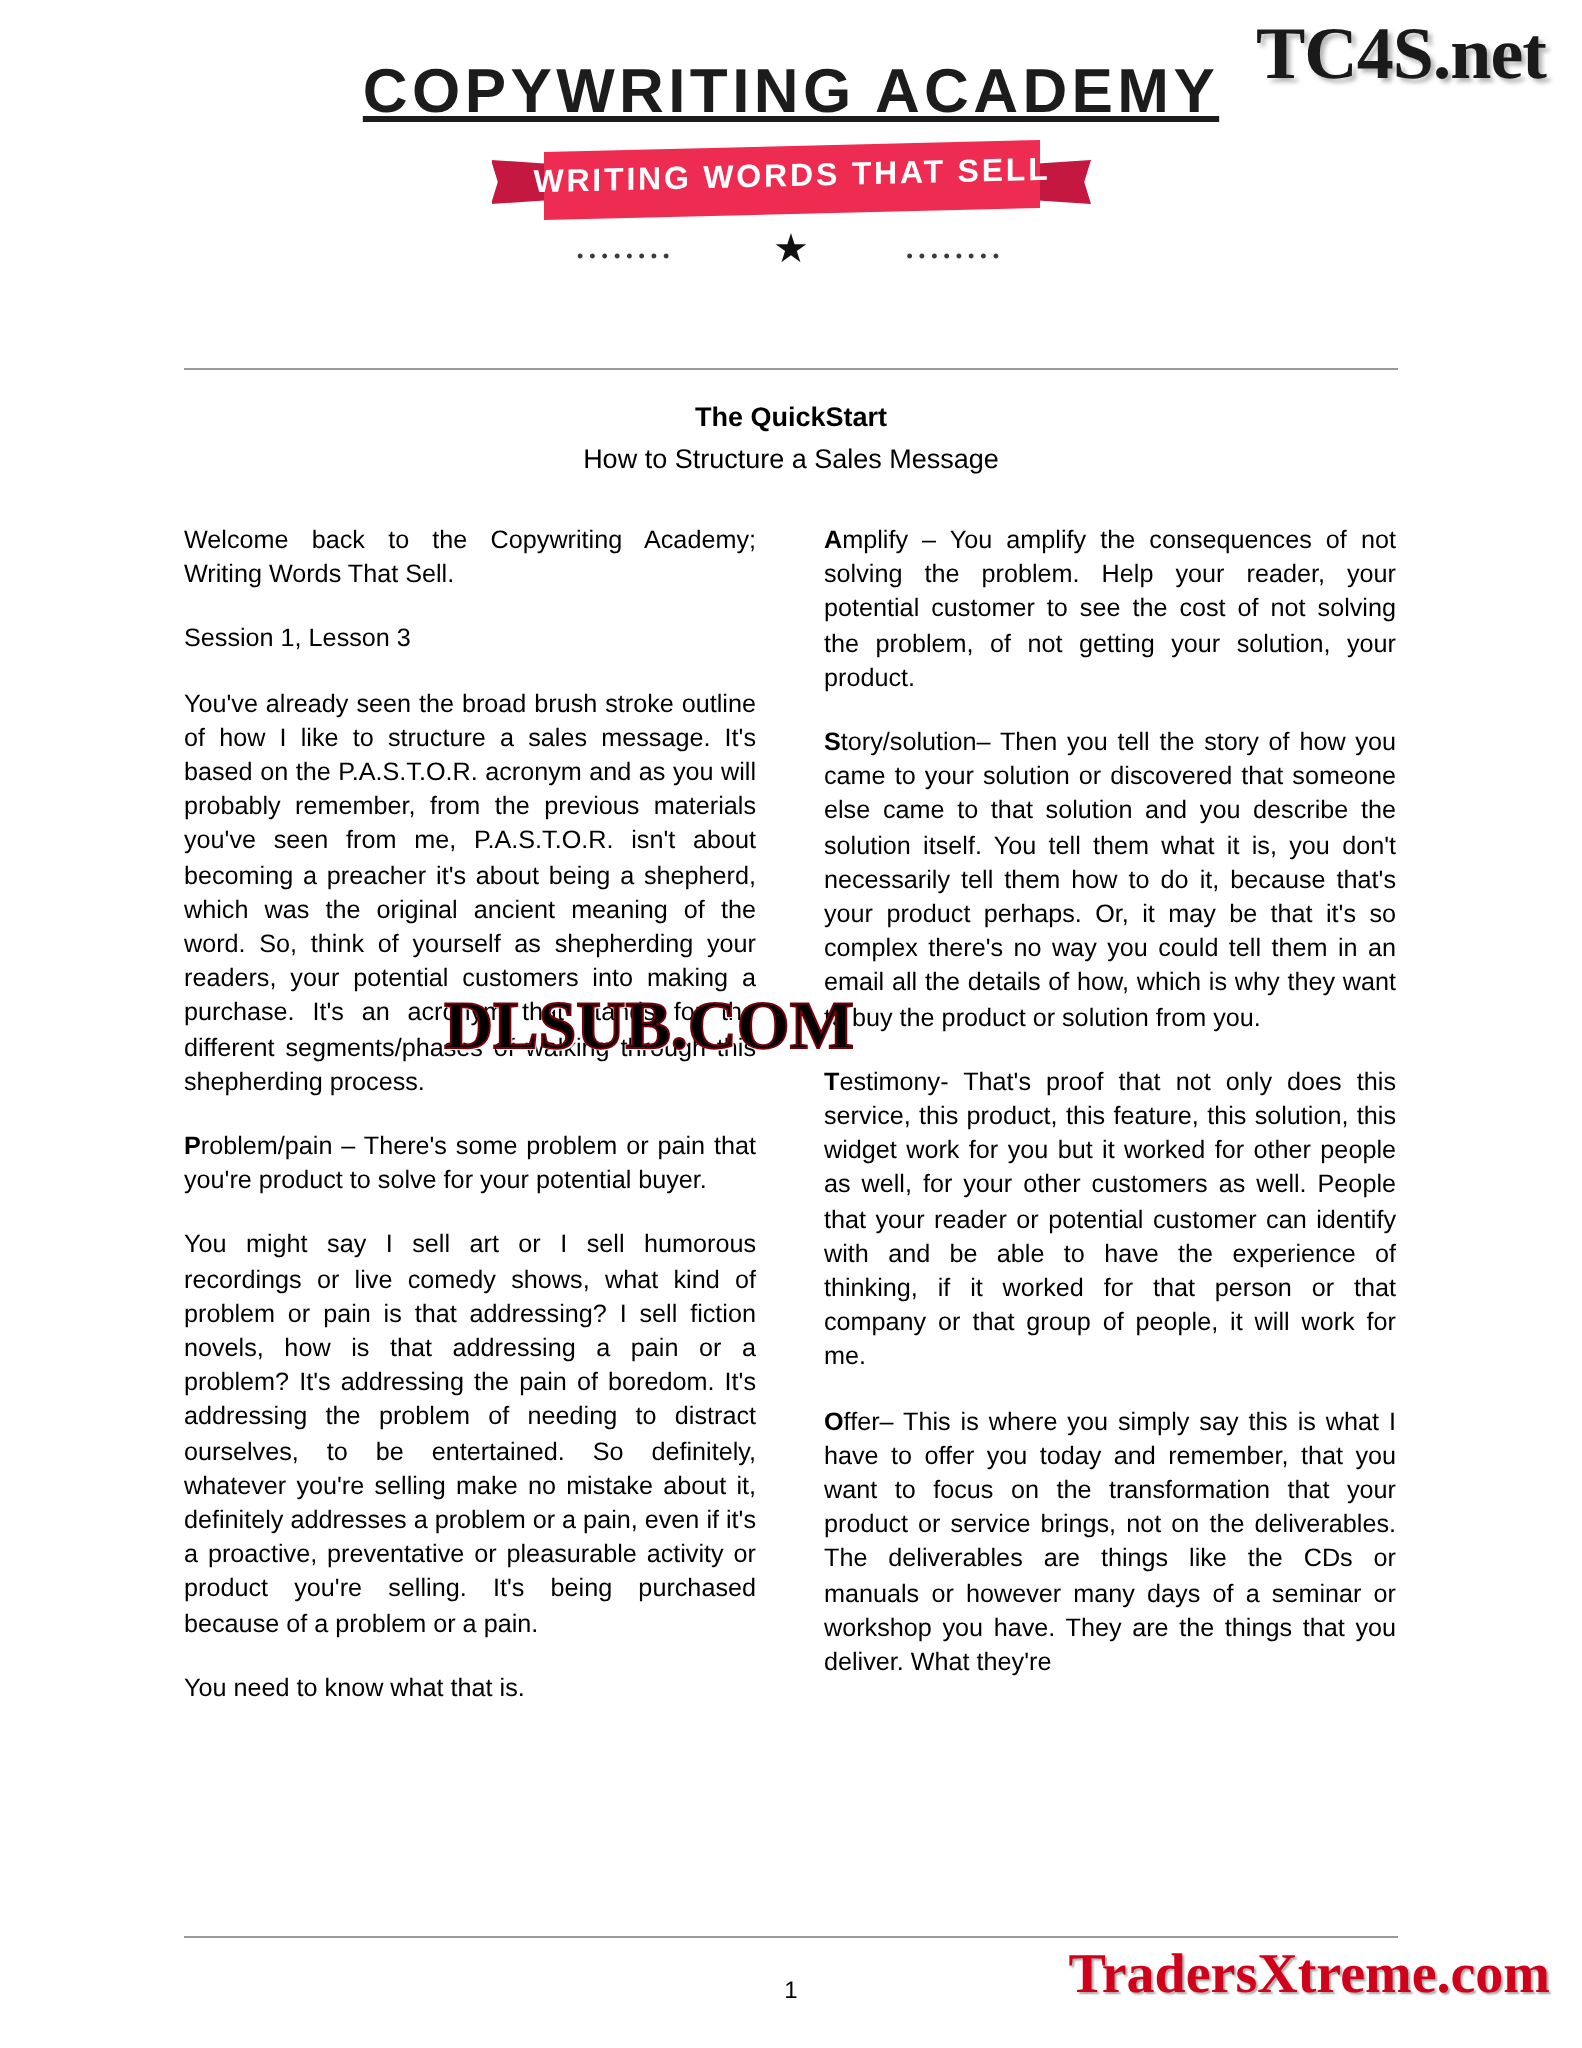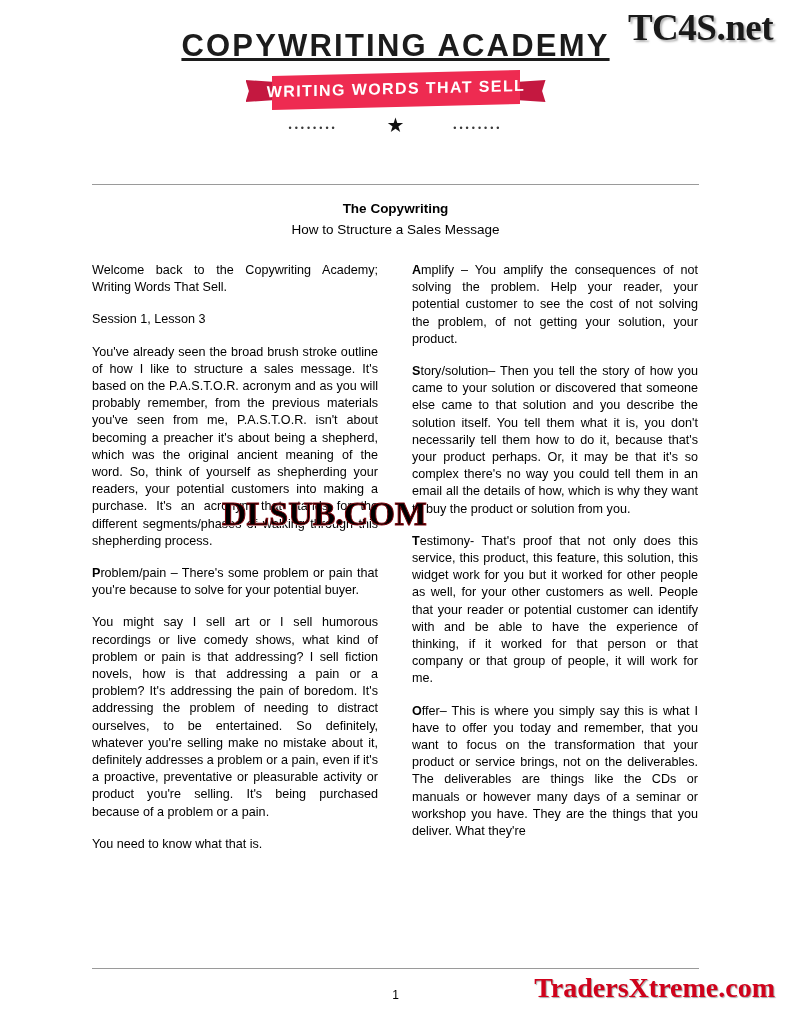--- a/index.html
+++ b/index.html
@@ -216,31 +216,31 @@
     <div class="dots-row">
       <span class="dots-left">••••••••</span>
       <span class="star">★</span>
       <span class="dots-right">••••••••</span>
     </div>
   </div>
 
   <div class="rule rule-top"></div>
 
   <div class="doc-head">
-    <div class="doc-title">The Copywriting</div>
+    <div class="doc-title">The QuickStart</div>
     <div class="doc-subtitle">How to Structure a Sales Message</div>
   </div>
 
   <div class="cols">
 
     <div class="col">
       <p>Welcome back to the Copywriting Academy; Writing Words That Sell.</p>
       <p class="sec-head">Session 1, Lesson 3</p>
       <p>You've already seen the broad brush stroke outline of how I like to structure a sales message. It's based on the P.A.S.T.O.R. acronym and as you will probably remember, from the previous materials you've seen from me, P.A.S.T.O.R. isn't about becoming a preacher it's about being a shepherd, which was the original ancient meaning of the word. So, think of yourself as shepherding your readers, your potential customers into making a purchase. It's an acronym that stands for the different segments/phases of walking through this shepherding process.</p>
-      <p><span class="drop">P</span><span>roblem/pain – There's some problem or pain that you're because to solve for your potential buyer.</span></p>
+      <p><span class="drop">P</span><span>roblem/pain – There's some problem or pain that you're product to solve for your potential buyer.</span></p>
       <p>You might say I sell art or I sell humorous recordings or live comedy shows, what kind of problem or pain is that addressing? I sell fiction novels, how is that addressing a pain or a problem? It's addressing the pain of boredom. It's addressing the problem of needing to distract ourselves, to be entertained. So definitely, whatever you're selling make no mistake about it, definitely addresses a problem or a pain, even if it's a proactive, preventative or pleasurable activity or product you're selling. It's being purchased because of a problem or a pain.</p>
       <p>You need to know what that is.</p>
     </div>
 
     <div class="col">
       <p><span class="drop">A</span><span>mplify – You amplify the consequences of not solving the problem. Help your reader, your potential customer to see the cost of not solving the problem, of not getting your solution, your product.</span></p>
       <p><span class="drop">S</span><span>tory/solution– Then you tell the story of how you came to your solution or discovered that someone else came to that solution and you describe the solution itself. You tell them what it is, you don't necessarily tell them how to do it, because that's your product perhaps. Or, it may be that it's so complex there's no way you could tell them in an email all the details of how, which is why they want to buy the product or solution from you.</span></p>
       <p><span class="drop">T</span><span>estimony- That's proof that not only does this service, this product, this feature, this solution, this widget work for you but it worked for other people as well, for your other customers as well. People that your reader or potential customer can identify with and be able to have the experience of thinking, if it worked for that person or that company or that group of people, it will work for me.</span></p>
       <p><span class="drop">O</span><span>ffer– This is where you simply say this is what I have to offer you today and remember, that you want to focus on the transformation that your product or service brings, not on the deliverables. The deliverables are things like the CDs or manuals or however many days of a seminar or workshop you have. They are the things that you deliver. What they're</span></p>
     </div>

